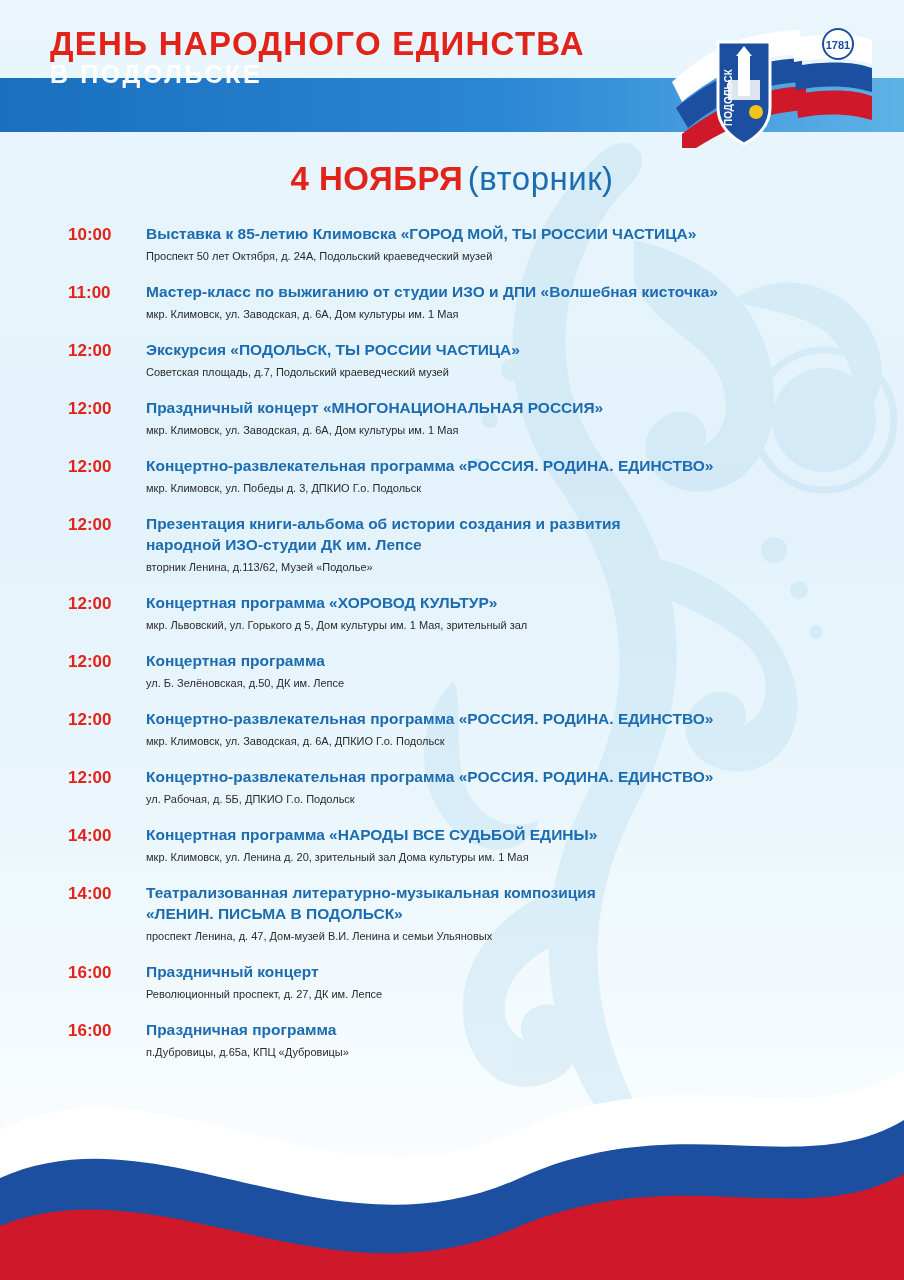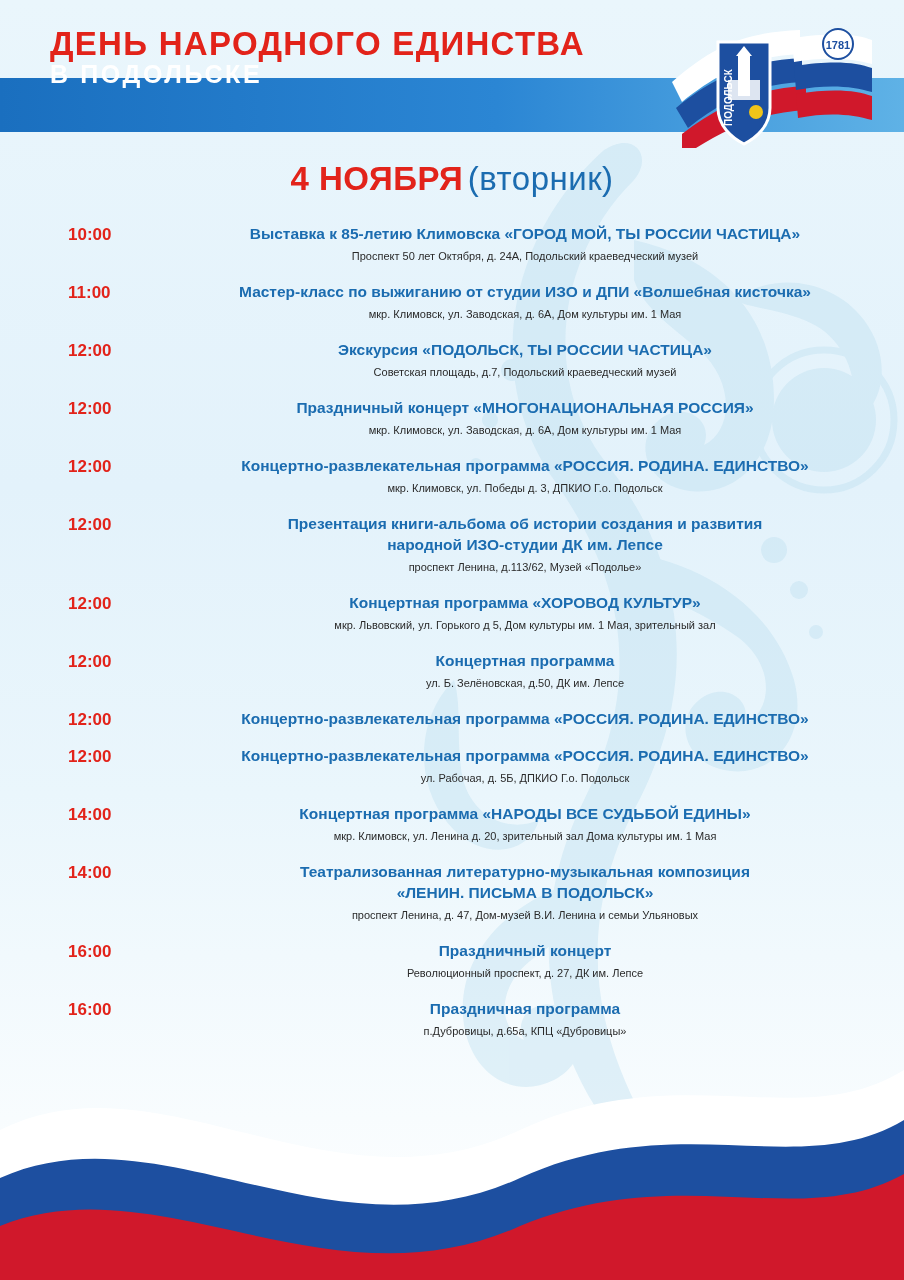--- a/index.html
+++ b/index.html
@@ -135,21 +135,20 @@
     flex: 0 0 78px;
     font-size: 17px;
     font-weight: bold;
     color: #e2231a;
     line-height: 22px;
     padding-top: 1px;
   }
 
   .event-body {
     flex: 1 1 auto;
-    text-align: center;
   }
 
   .event-title {
     font-size: 15.5px;
     font-weight: bold;
     color: #1b6cb0;
     line-height: 21px;
   }
 
   .event-place {
@@ -269,21 +268,21 @@
         <div class="event-title">Концертно-развлекательная программа «РОССИЯ. РОДИНА. ЕДИНСТВО»</div>
         <div class="event-place">мкр. Климовск, ул. Победы д. 3, ДПКИО Г.о. Подольск</div>
       </div>
     </div>
 
     <div class="event">
       <div class="event-time">12:00</div>
       <div class="event-body">
         <div class="event-title">Презентация книги-альбома об истории создания и развития</div>
         <div class="event-title line2">народной ИЗО-студии ДК им. Лепсе</div>
-        <div class="event-place">проспект Ленина, д.113/62, Музей «Подолье»</div>
+        <div class="event-place">вторник Ленина, д.113/62, Музей «Подолье»</div>
       </div>
     </div>
 
     <div class="event">
       <div class="event-time">12:00</div>
       <div class="event-body">
         <div class="event-title">Концертная программа «ХОРОВОД КУЛЬТУР»</div>
         <div class="event-place">мкр. Львовский, ул. Горького д 5, Дом культуры им. 1 Мая, зрительный зал</div>
       </div>
     </div>
@@ -293,20 +292,21 @@
       <div class="event-body">
         <div class="event-title">Концертная программа</div>
         <div class="event-place">ул. Б. Зелёновская, д.50, ДК им. Лепсе</div>
       </div>
     </div>
 
     <div class="event">
       <div class="event-time">12:00</div>
       <div class="event-body">
         <div class="event-title">Концертно-развлекательная программа «РОССИЯ. РОДИНА. ЕДИНСТВО»</div>
+        <div class="event-place">мкр. Климовск, ул. Заводская, д. 6А, ДПКИО Г.о. Подольск</div>
       </div>
     </div>
 
     <div class="event">
       <div class="event-time">12:00</div>
       <div class="event-body">
         <div class="event-title">Концертно-развлекательная программа «РОССИЯ. РОДИНА. ЕДИНСТВО»</div>
         <div class="event-place">ул. Рабочая, д. 5Б, ДПКИО Г.о. Подольск</div>
       </div>
     </div>

